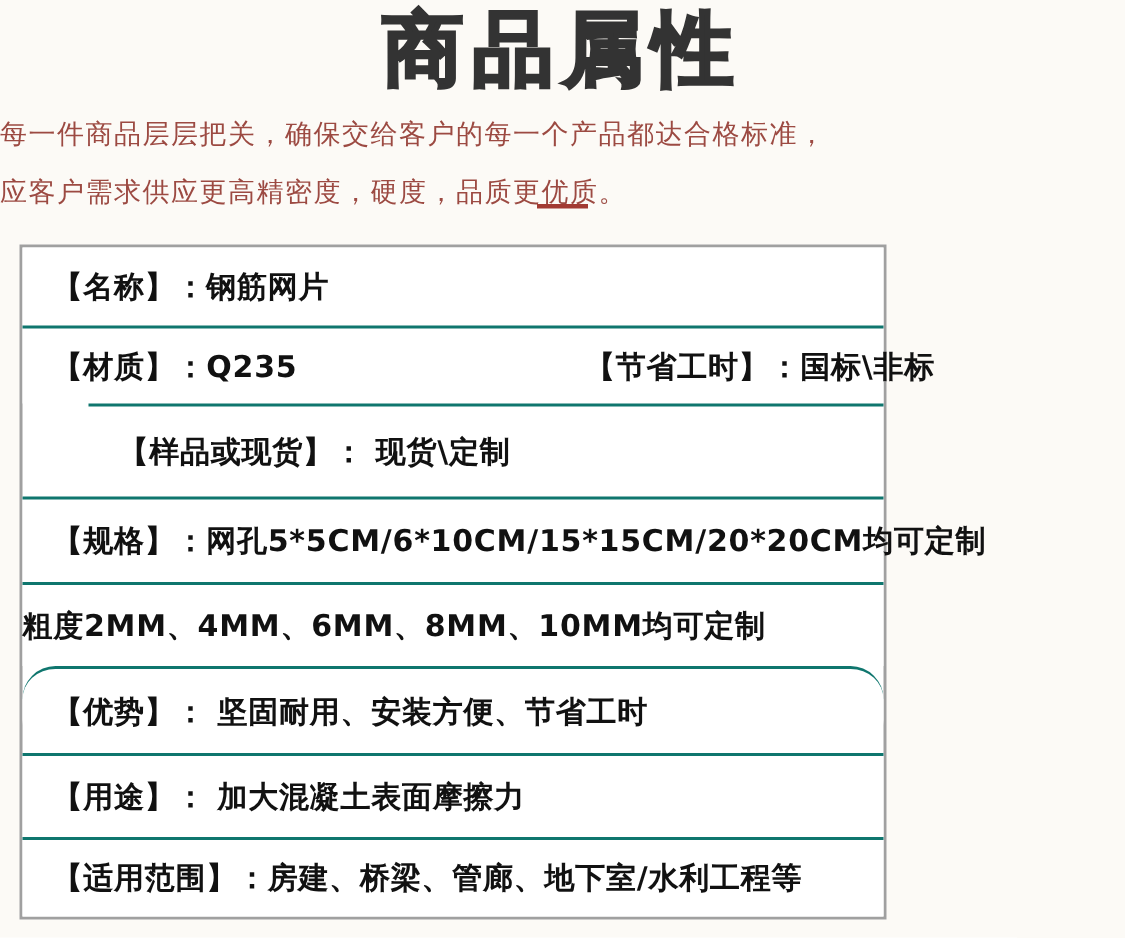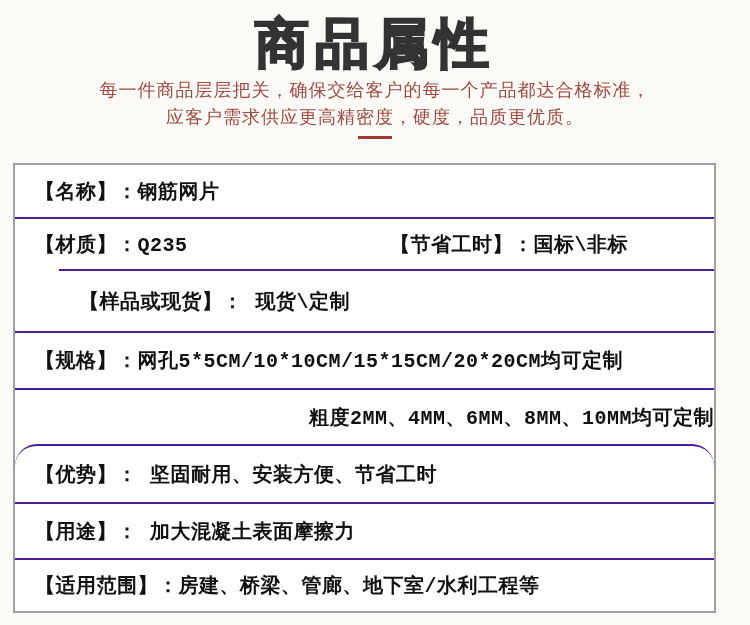--- a/index.html
+++ b/index.html
@@ -7,66 +7,66 @@
   body{
     width:750px;height:625px;
     background:#fcfaf6;
     font-family:"DejaVu Sans","Liberation Sans",sans-serif;
     overflow:hidden;
   }
   .page{position:relative;width:750px;height:625px;}
 
   .title{
     margin:0;
-    position:absolute;top:15px;left:0;width:750px;
+    position:absolute;top:4px;left:0;width:750px;
     text-align:center;
     font-size:54px;line-height:58px;
     font-weight:bold;
     color:#333333;
     letter-spacing:6px;
     -webkit-text-stroke:2px #333333;
   }
   .subtitle{
     margin:0;
     position:absolute;left:0;width:750px;
-    text-align:center;
+    text-align:left;
     font-size:18px;line-height:23px;
     font-weight:500;
     color:#9c4a42;
     letter-spacing:1px;
   }
   .subtitle.line1{top:78px;}
-  .subtitle.line2{top:105px;}
+  .subtitle.line2{top:117px;}
 
   .accent-divider{
     position:absolute;top:136px;left:358px;
     width:34px;height:3px;
     background:#a23a32;
   }
 
   .attr-table{
     position:absolute;top:163px;left:13px;
-    width:703px;
+    width:578px;
     background:#ffffff;
     border:2px solid #a0a0a0;
     display:flex;flex-direction:column;
   }
   .row{
     display:flex;align-items:center;
     background:#ffffff;
     color:#111111;
     font-size:20px;font-weight:bold;
     letter-spacing:0.5px;
   }
-  .row + .row{border-top:2px solid #4c1d95;font-family:Liberation Mono, monospace;}
+  .row + .row{border-top:2px solid #0f766e;}
   .r1{height:52px;}
   .r2{height:52px;}
   .r3{height:62px;margin-left:44px;}
   .r4{height:57px;}
-  .r5{height:56px;justify-content:flex-end;}
+  .r5{height:56px;justify-content:flex-start;}
   .r6{height:58px;border-radius:22px;}
   .r7{height:56px;}
   .r8{height:53px;}
   .cell{
     display:flex;align-items:center;
     padding-left:20px;
     white-space:nowrap;
   }
   .cell.col-left{width:355px;flex:0 0 355px;}
   .cell.col-right{flex:1;}
@@ -93,21 +93,21 @@
     <div class="row r2">
       <span class="cell col-left">【材质】：Q235</span>
       <span class="cell col-right">【节省工时】：国标\非标</span>
     </div>
 
     <div class="row r3">
       <span class="cell">【样品或现货】： 现货\定制</span>
     </div>
 
     <div class="row r4">
-      <span class="cell">【规格】：网孔5*5CM/10*10CM/15*15CM/20*20CM均可定制</span>
+      <span class="cell">【规格】：网孔5*5CM/6*10CM/15*15CM/20*20CM均可定制</span>
     </div>
 
     <div class="row r5">
       <span class="cell">粗度2MM、4MM、6MM、8MM、10MM均可定制</span>
     </div>
 
     <div class="row r6">
       <span class="cell">【优势】： 坚固耐用、安装方便、节省工时</span>
     </div>
 

